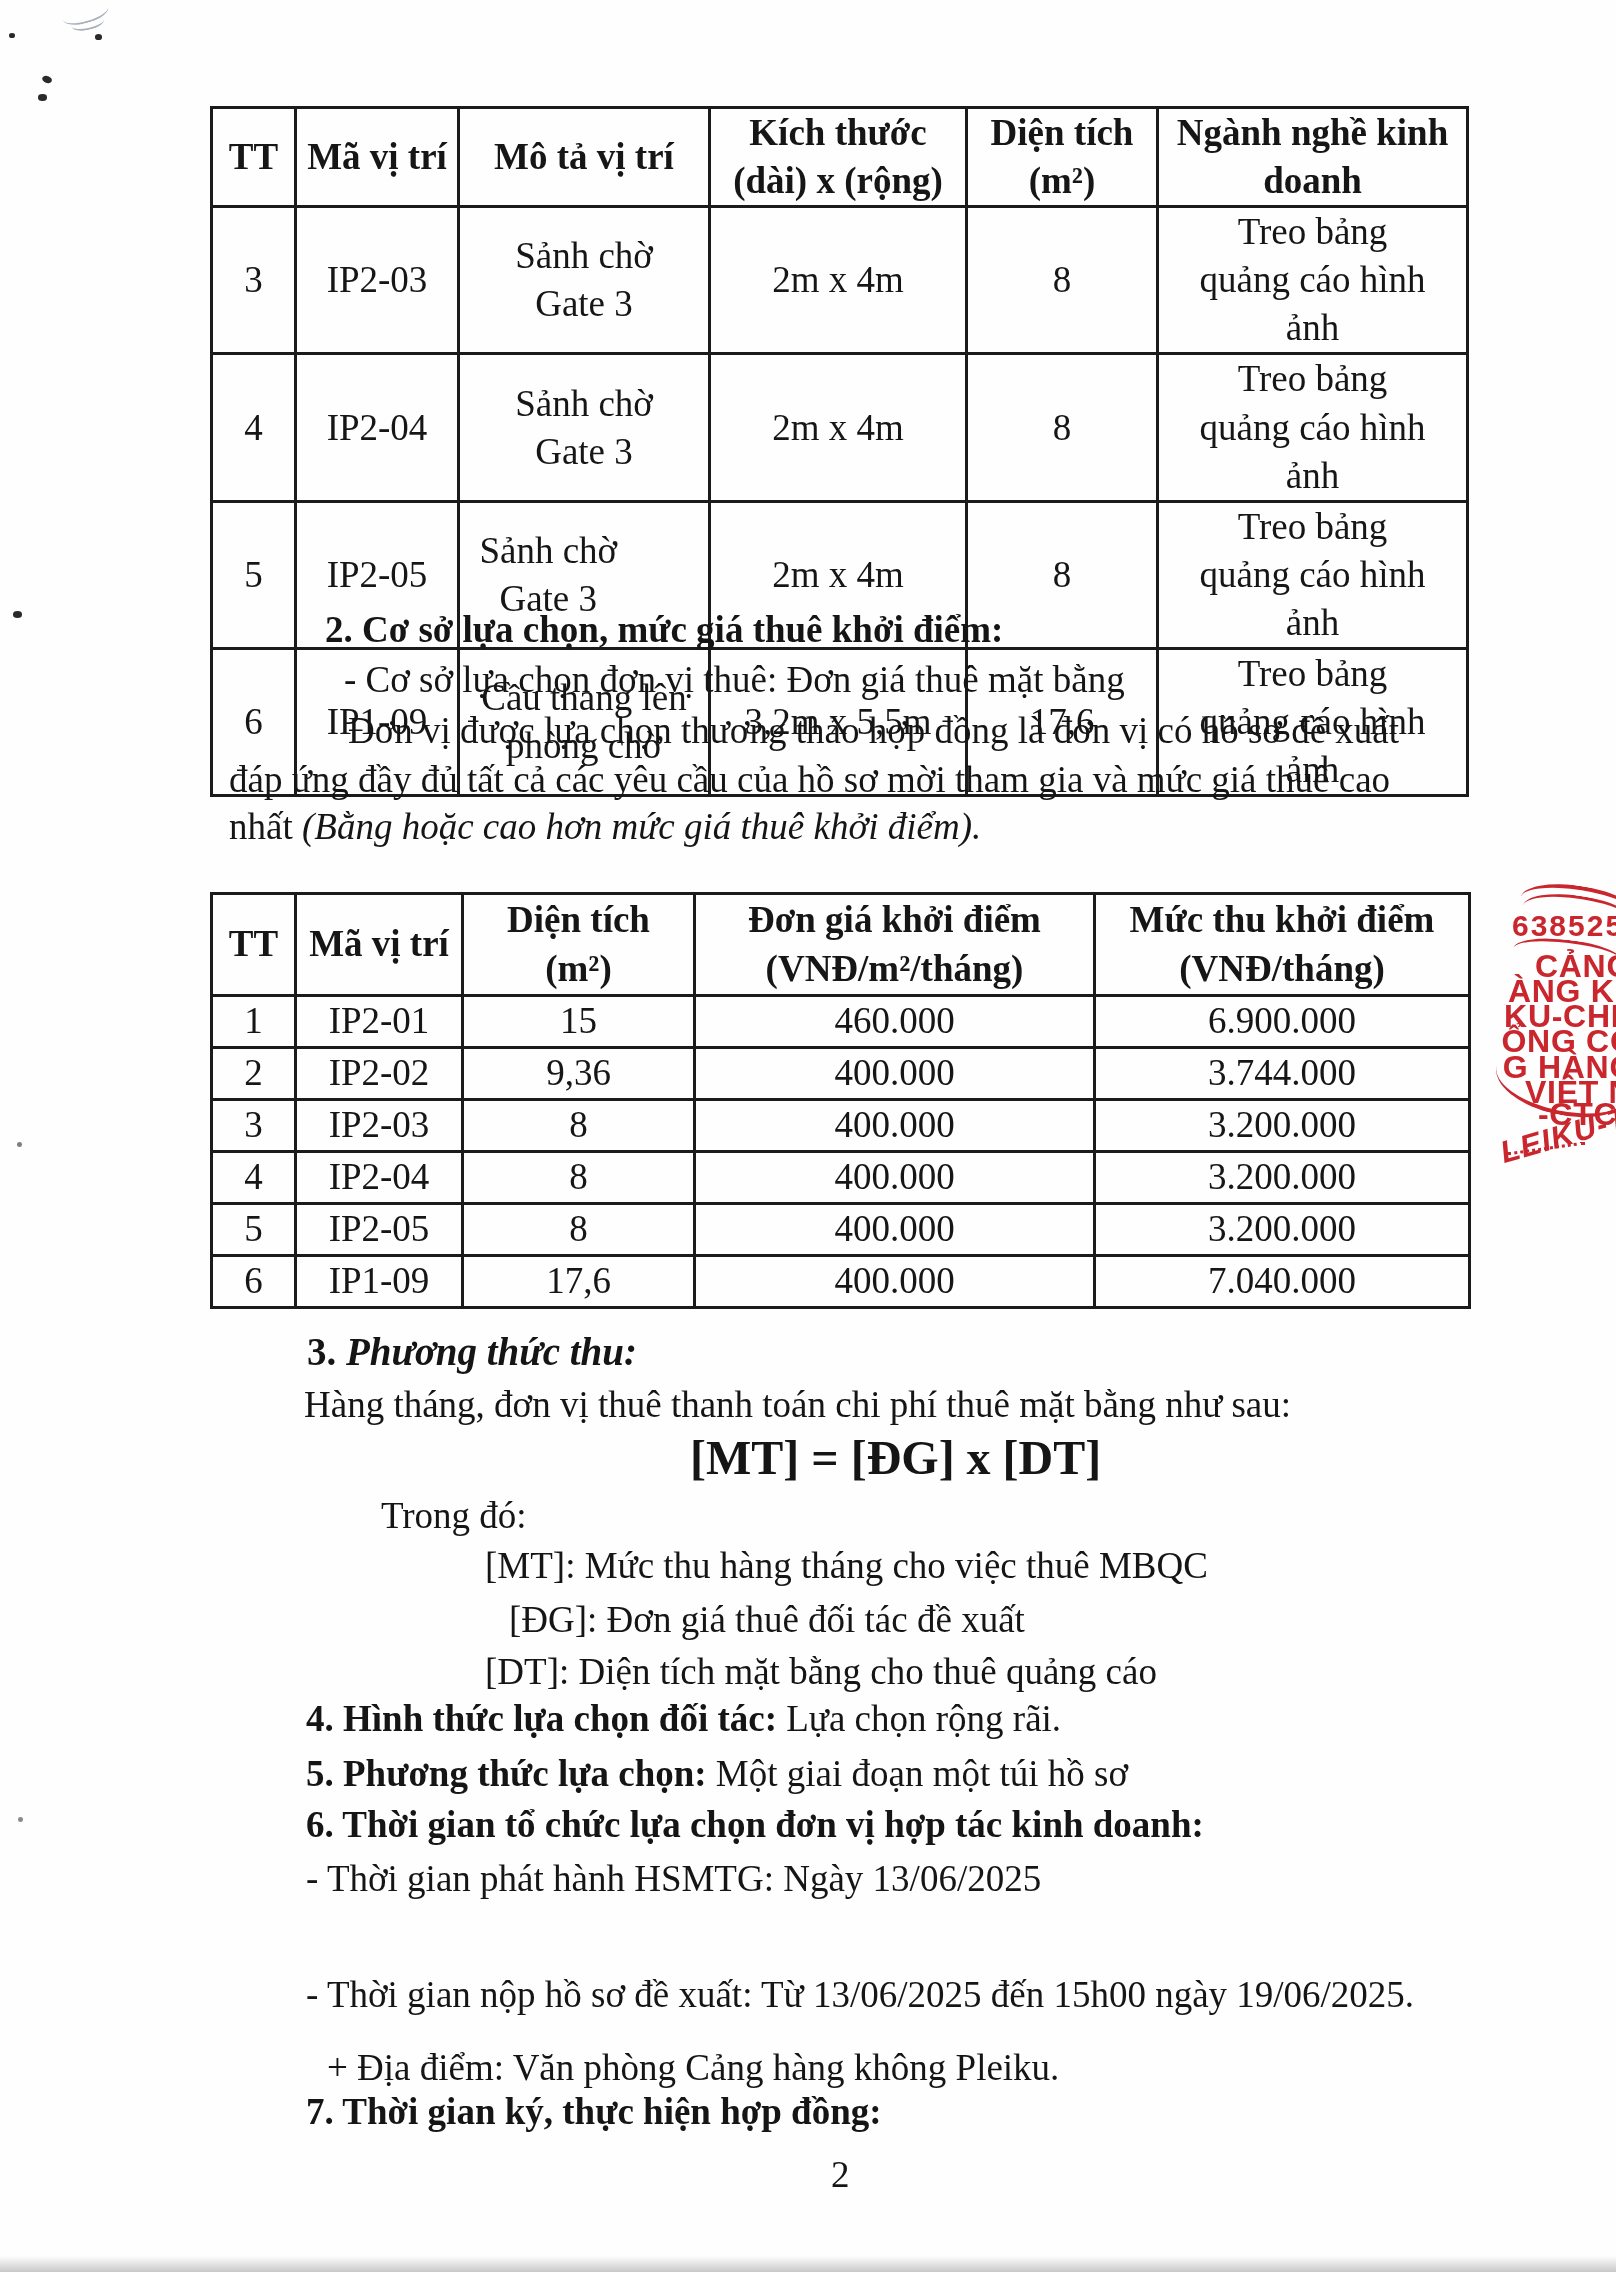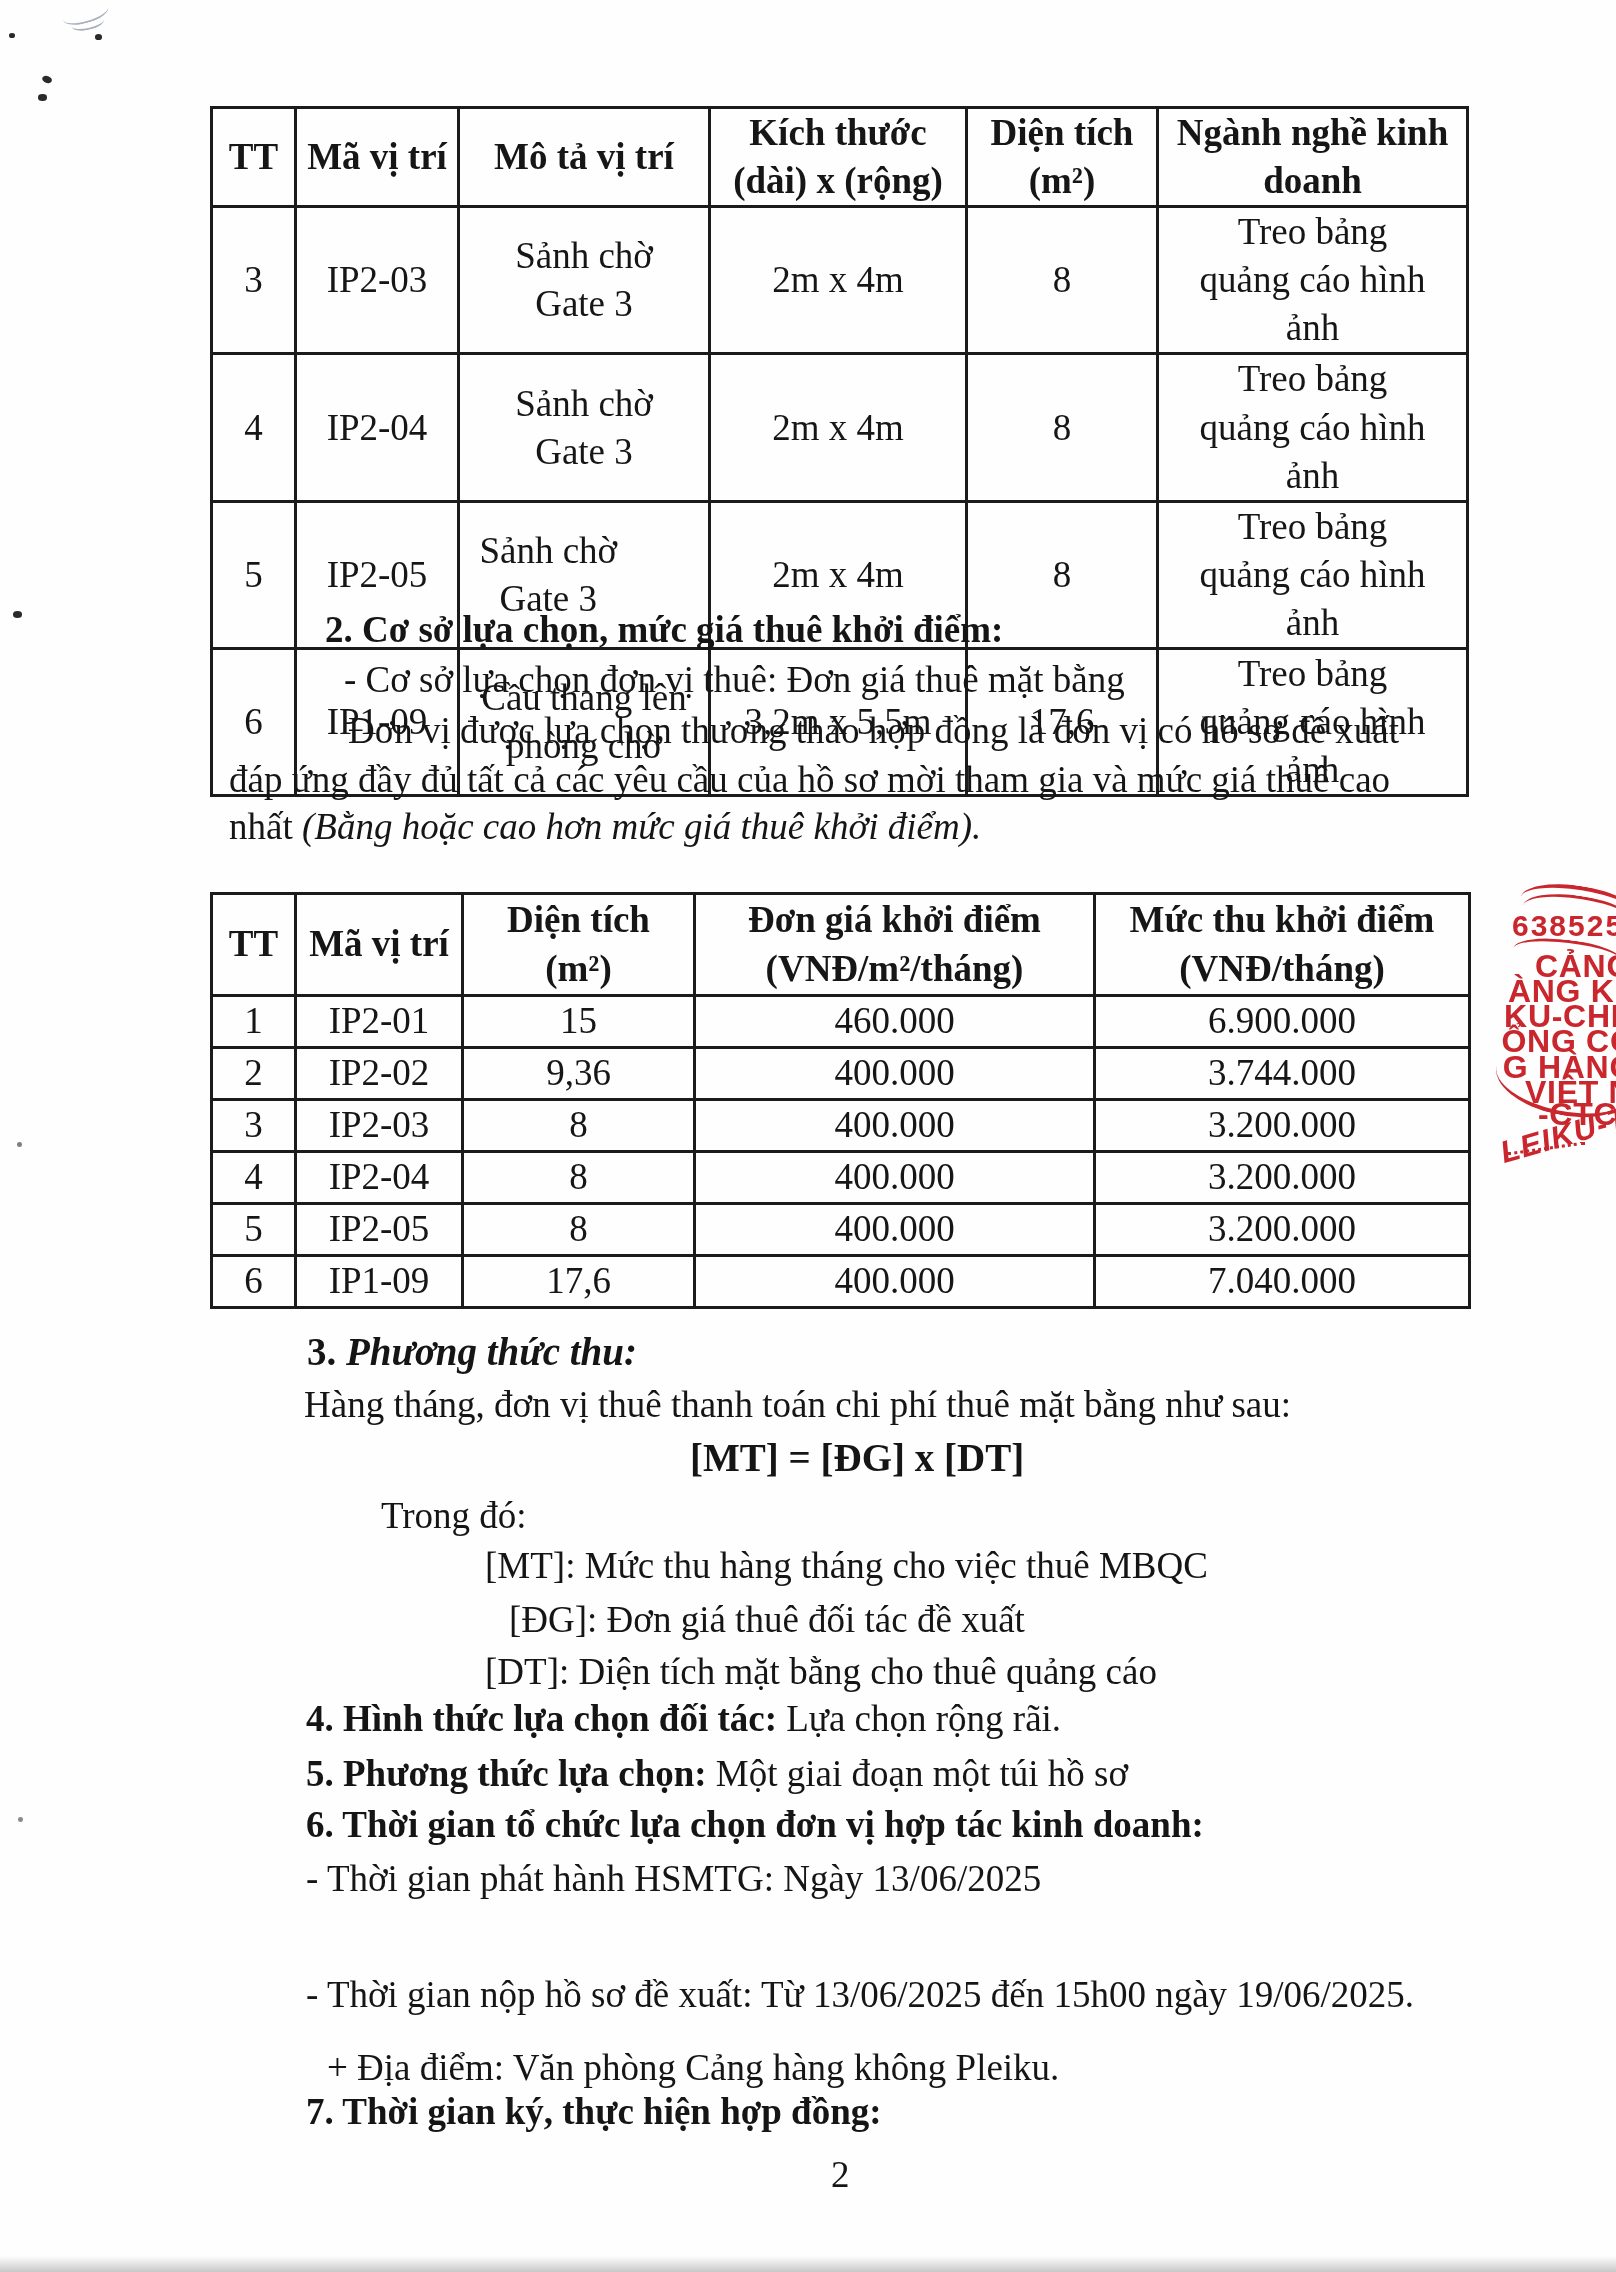--- a/index.html
+++ b/index.html
@@ -42,21 +42,21 @@
   
   .line{
     position:absolute;
     font-size:37px;
     line-height:48px;
     white-space:nowrap;
     color:#151515;
   }
   .b{font-weight:bold;}
   .i{font-style:italic;}
-  .formula{font-size:39px;font-weight:bold;}
+  .formula{font-size:48px;font-weight:bold;}
   
   .stamp{
     position:absolute;
     left:1495px;top:883px;
     width:137px;height:287px;
     color:#c9262d;
     font-family:"Liberation Sans","DejaVu Sans",sans-serif;
     font-weight:bold;
   }
   .stamp .s-l{position:absolute;font-size:32px;white-space:nowrap;letter-spacing:0.7px;}

